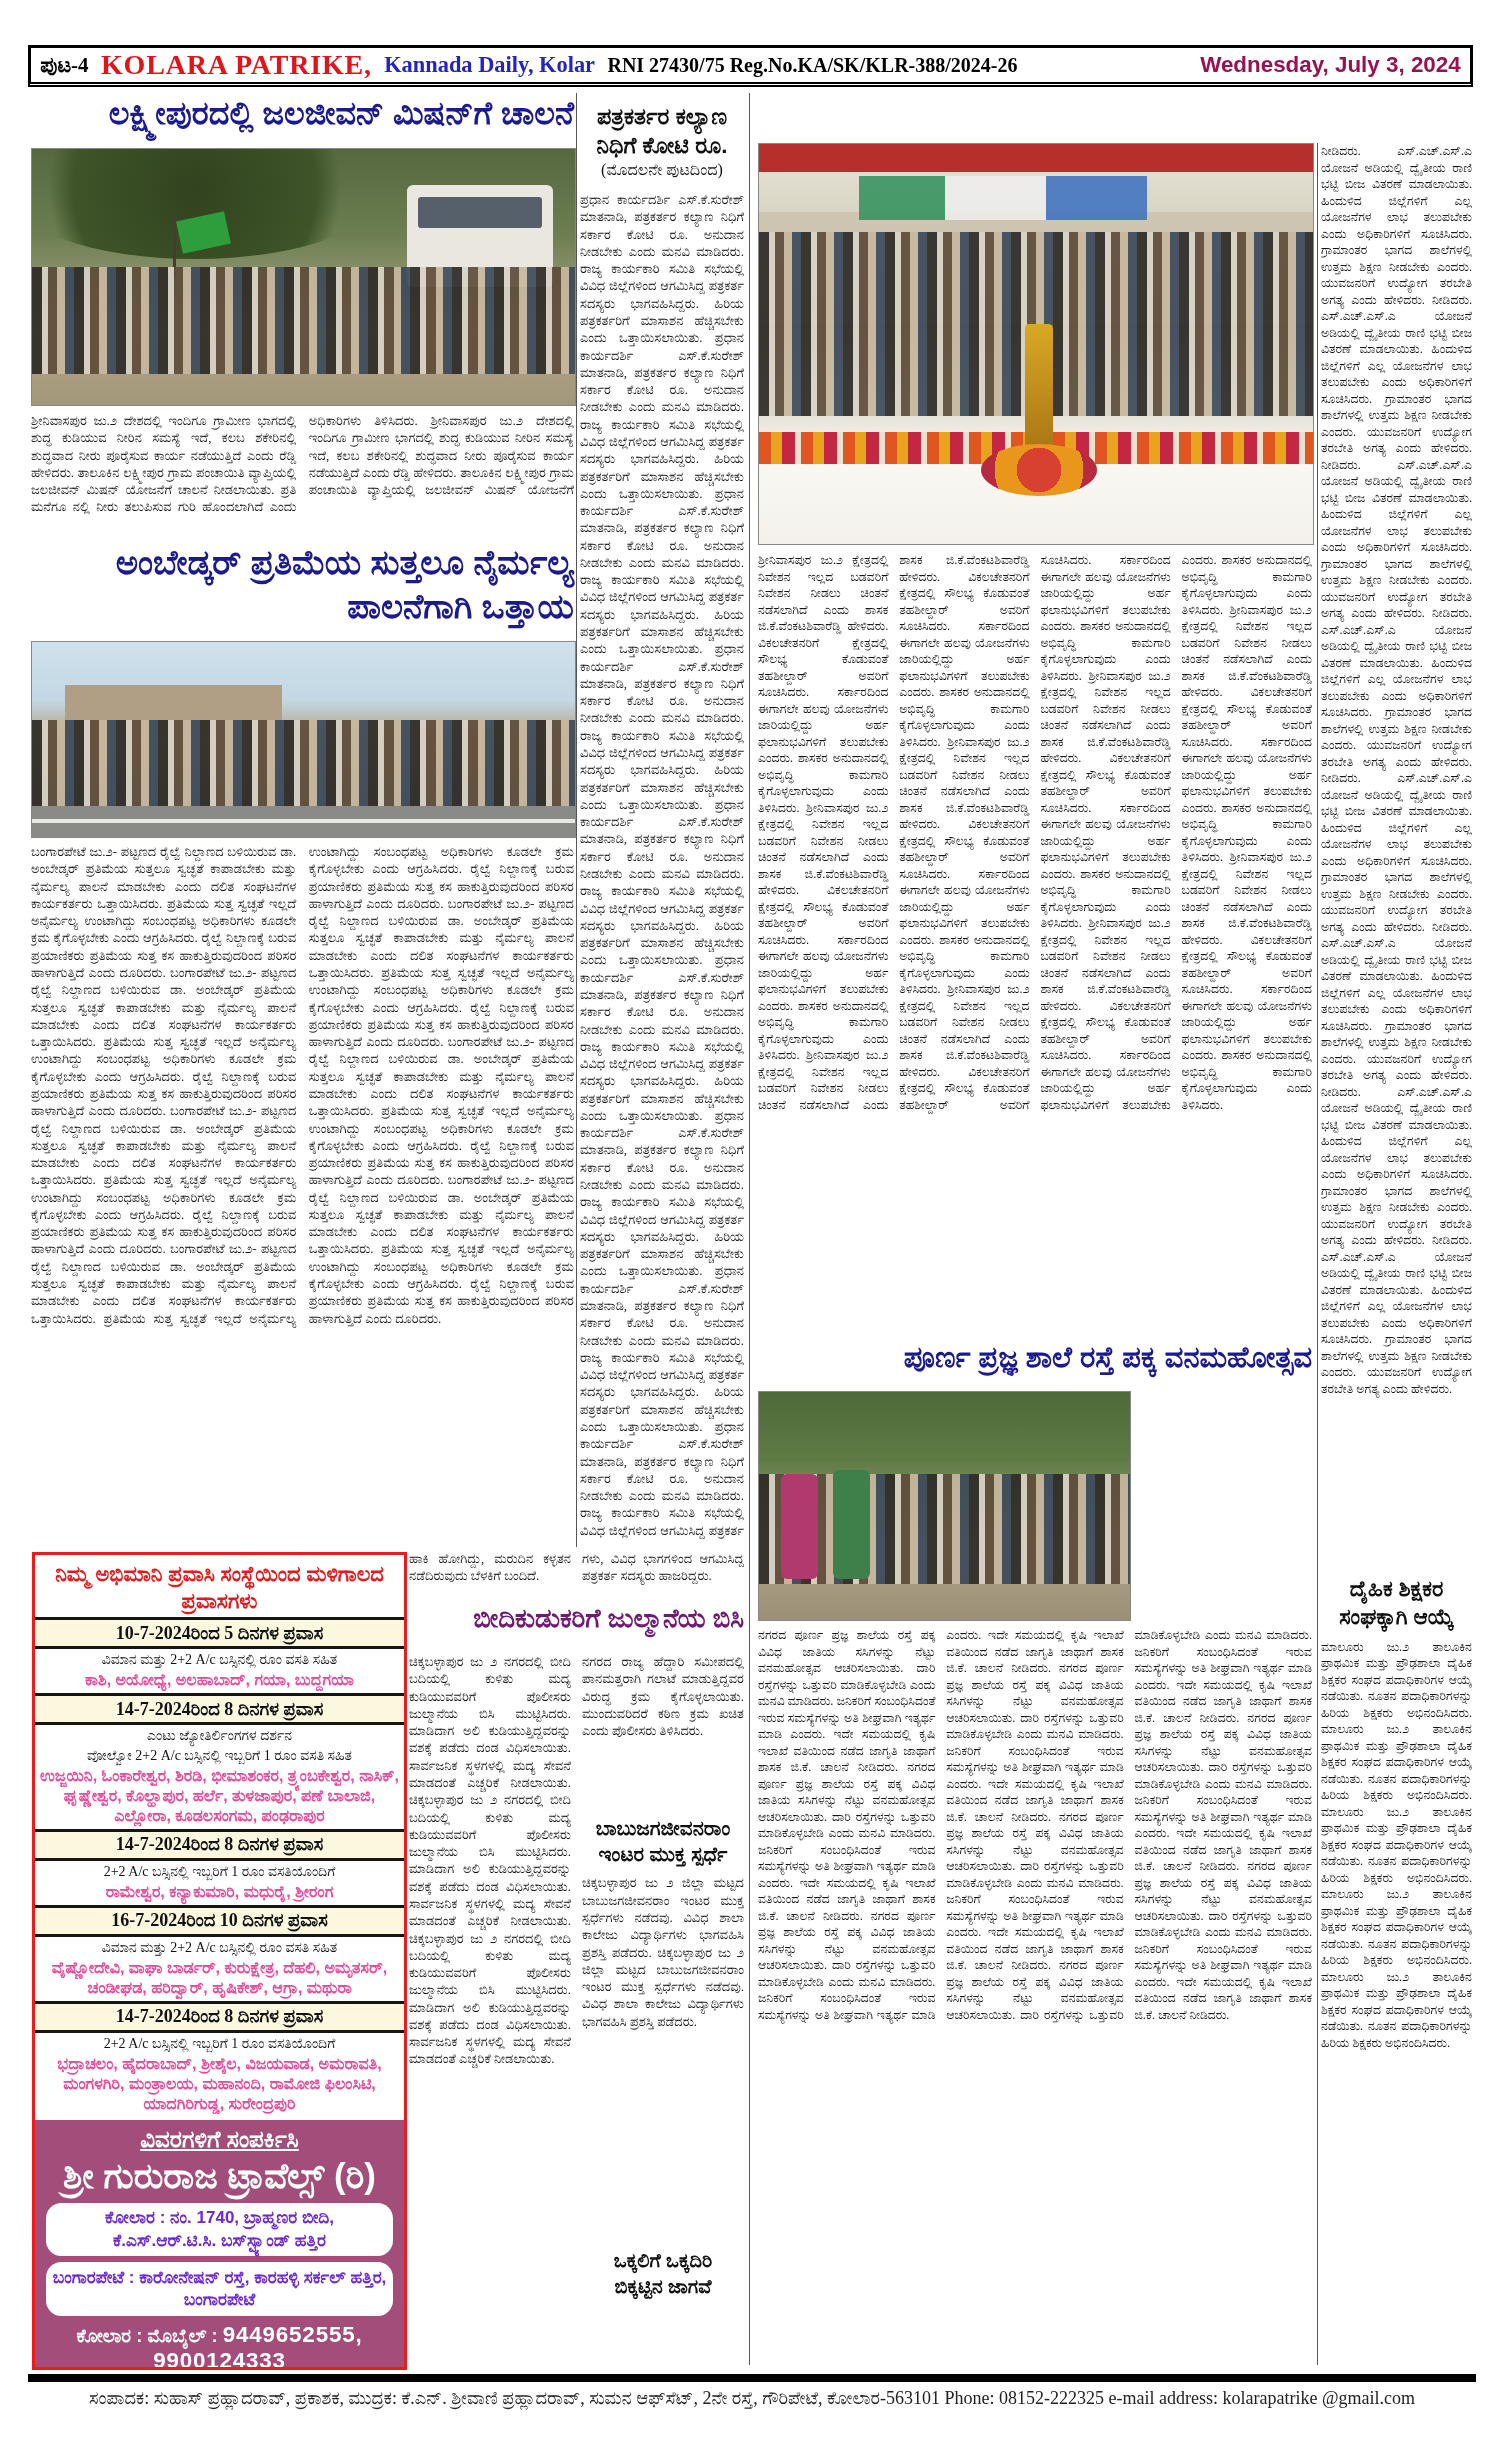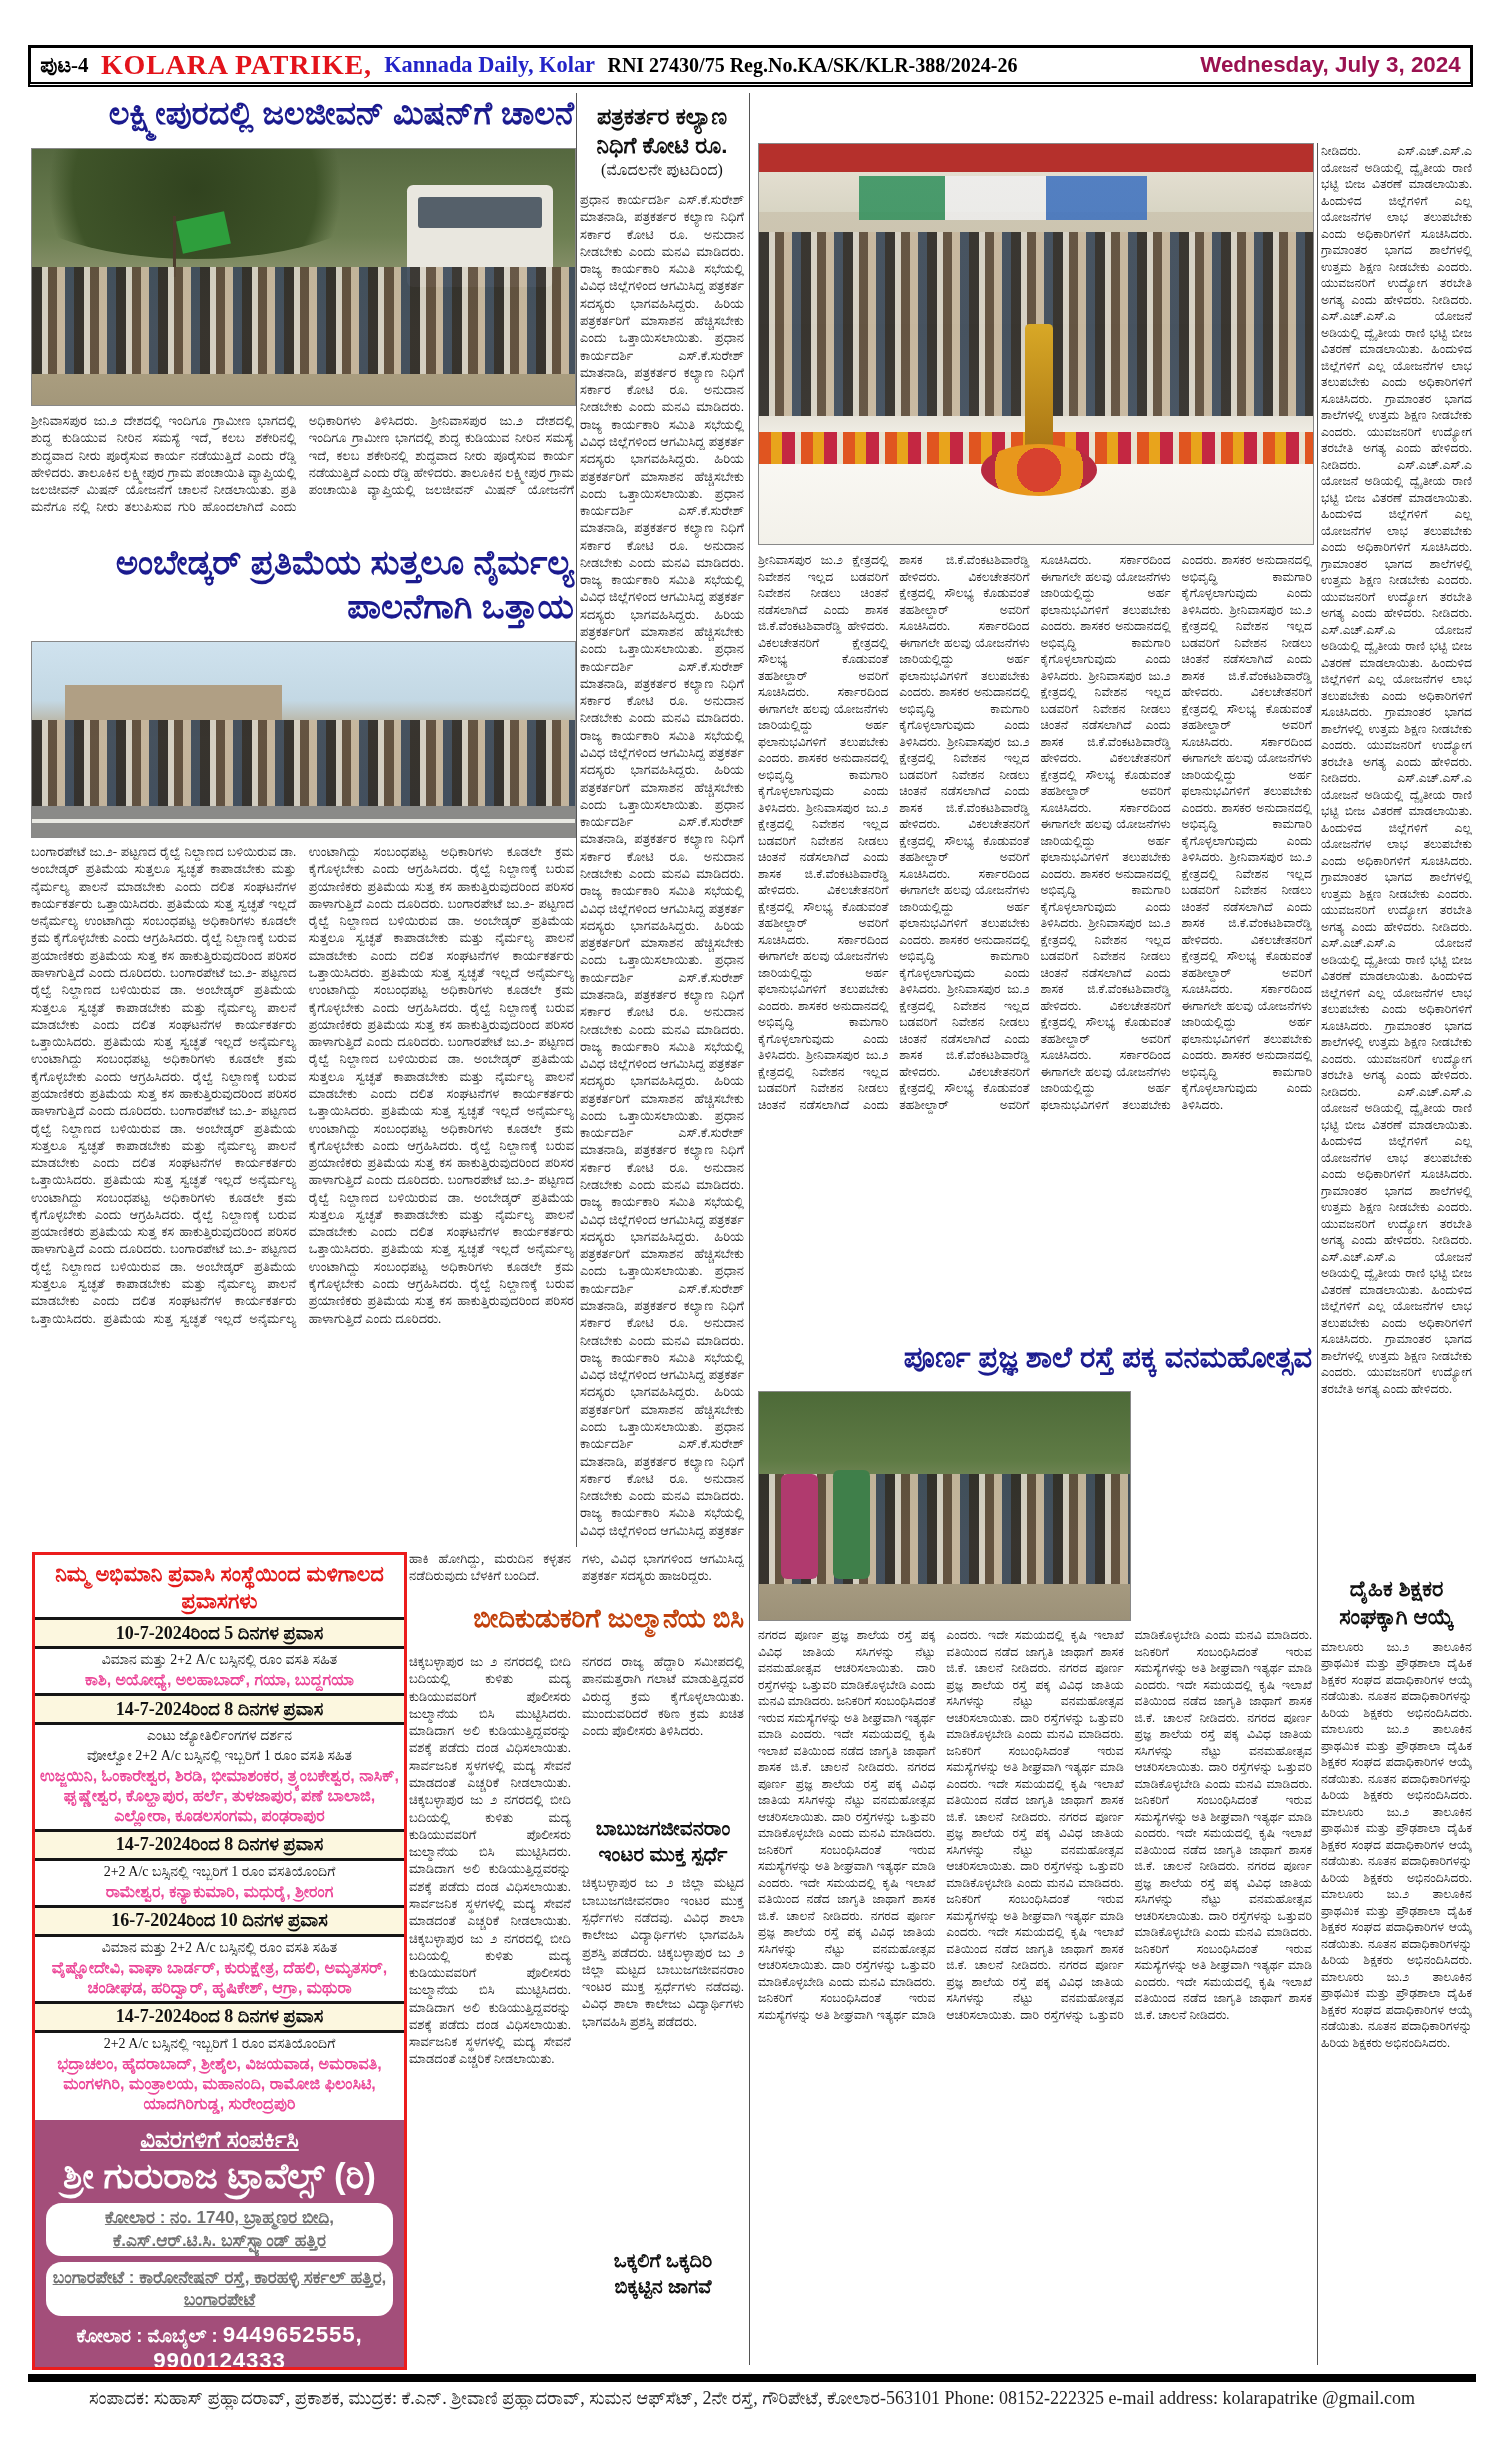--- a/index.html
+++ b/index.html
@@ -12,21 +12,21 @@
   .page-label{font-weight:bold;font-size:21px;color:#000;white-space:nowrap;}
   .paper-name{font-weight:bold;font-size:28px;color:#e3131b;letter-spacing:0.8px;white-space:nowrap;font-family:"Liberation Serif",serif;}
   .paper-sub{font-weight:bold;font-size:22.4px;color:#2323c8;white-space:nowrap;}
   .paper-rni{font-weight:bold;font-size:20px;color:#000;white-space:nowrap;}
   .paper-date{font-weight:bold;font-size:22.4px;color:#9a1150;margin-left:auto;white-space:nowrap;font-family:"Liberation Sans",sans-serif;}
   
   .abs{position:absolute;box-sizing:border-box;}
   .headline{font-family:"Liberation Sans",sans-serif;font-weight:bold;text-align:right;line-height:1.3;}
   .navy{color:#1b1b8f;}
   .teal{color:#17555f;}
-  .pink{color:#c2410c;}
+  .pink{color:#701a75;}
   .bodytxt{font-size:13px;line-height:1.33;text-align:justify;overflow:hidden;color:#161616;}
   .cols2{column-count:2;column-gap:12.4px;}
   .cols3{column-count:3;column-gap:10.8px;}
   .cols4{column-count:4;column-gap:10.8px;}
   .subhead{font-family:"Liberation Sans",sans-serif;font-weight:bold;text-align:center;font-size:20px;line-height:1.3;margin:7.7px 0;color:#101010;}
   .vline{position:absolute;width:0.8px;background:#555;}
   
   .photo{position:absolute;overflow:hidden;border:0.8px solid #888;}
   .ph1{background:linear-gradient(180deg,#55683f 0%,#6d7f52 34%,#8e9570 52%,#b3a686 70%,#a3977a 100%);}
   .ph1 .canopy{position:absolute;left:-5%;top:-12%;width:70%;height:55%;border-radius:50%;
@@ -55,22 +55,22 @@
   .adbox{position:absolute;left:32px;top:1552px;width:369px;height:812px;border:3.9px solid #ec1c1c;
       background:#fff;overflow:hidden;text-align:center;font-family:"Liberation Sans",sans-serif;}
   .ad-title{color:#e31b1b;font-weight:bold;font-size:21px;line-height:1.3;padding:4.6px 6.2px 3.1px;}
   .ad-daterow{background:#fcf7df;border-top:3.1px solid #151515;border-bottom:3.1px solid #151515;
       font-weight:bold;font-size:18px;padding:2.3px 0;font-family:"Liberation Serif",serif;}
   .ad-desc{font-size:14px;line-height:1.25;padding:2.3px 4.6px 0;font-family:"Liberation Serif",serif;}
   .ad-places{color:#ec4899;font-weight:bold;font-size:16px;line-height:1.25;padding:1.5px 4.6px 3.1px;}
   .ad-contact{background:#a34e7a;color:#fff;padding:6.2px 4.6px 7.7px;margin-top:3.1px;}
   .ad-contact-label{font-weight:bold;font-size:23px;text-decoration:underline;}
   .ad-contact-name{font-weight:bold;font-size:35px;line-height:1.15;margin:3.1px 0 6.2px;}
-  .ad-addr{background:#fff;color:#737373;border-radius:15.4px;font-weight:bold;font-size:17px;
-      line-height:1.3;margin:6.2px 6.2px;padding:4.6px 6.2px;text-decoration:underline;}
+  .ad-addr{background:#fff;color:#6d28d9;border-radius:15.4px;font-weight:bold;font-size:17px;
+      line-height:1.3;margin:6.2px 6.2px;padding:4.6px 6.2px;}
   .ad-phone{font-size:18.5px;font-weight:bold;margin-top:4.6px;}
   .ad-phone b{font-size:22.4px;letter-spacing:0.8px;}
   
   .footer-bar{position:absolute;left:28px;top:2374px;width:1448px;height:7.7px;background:#000;}
   .footer-line{position:absolute;left:28px;top:2388px;width:1448px;text-align:center;font-size:18px;color:#222;}
   .bold-center{font-family:"Liberation Sans",sans-serif;font-weight:bold;text-align:center;font-size:19.3px;line-height:1.35;margin-top:10.8px;}
 </style>
 </head>
 <body>
 

